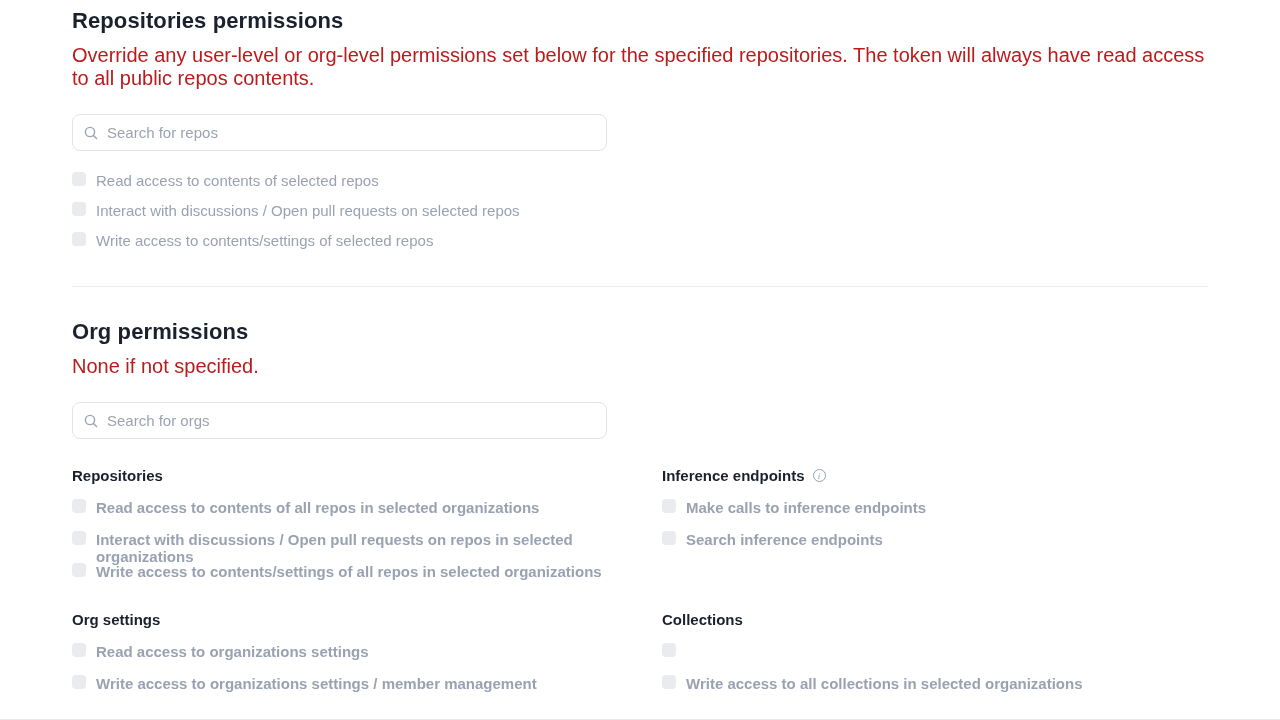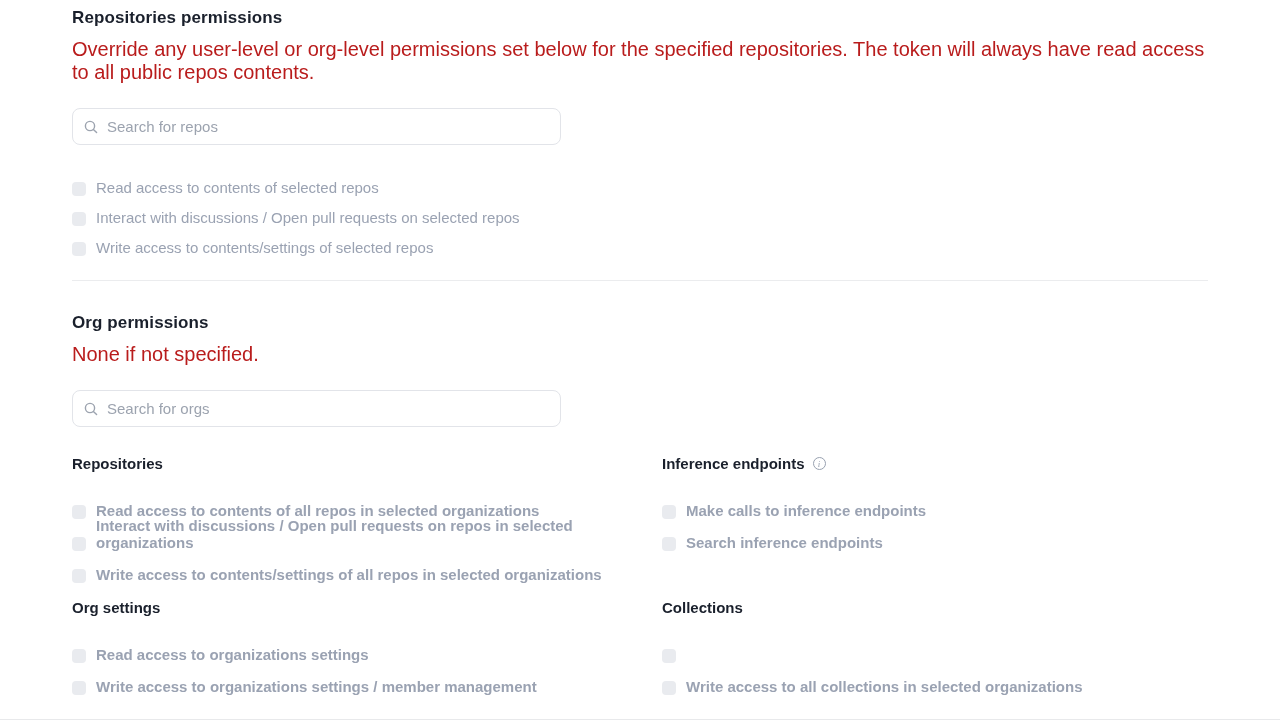--- a/index.html
+++ b/index.html
@@ -9,33 +9,33 @@
     font-family: "Liberation Sans", "DejaVu Sans", sans-serif;
     overflow: hidden;
     color: #111827;
     position: relative;
   }
   .page {
     padding: 8px 72px 0 72px;
     width: 1280px;
   }
   h2.section-title {
-    font-size: 17px;
+    font-size: 22px;
     font-weight: 700;
     color: #1a202c;
     letter-spacing: 0.1px;
   }
   p.section-subtitle {
     margin-top: 10px;
     font-size: 20px;
     color: #b91c1c;
   }
   .search-box {
     margin-top: 24px;
-    width: 489px;
+    width: 535px;
     height: 37px;
     border: 1px solid #e2e4e9;
     border-radius: 8px;
     display: flex;
     align-items: center;
     padding: 0 10px;
     background: #ffffff;
   }
   .search-box svg { flex: 0 0 auto; }
   .search-box input {
@@ -45,21 +45,21 @@
     margin-left: 8px;
     font-size: 15px;
     font-family: inherit;
     color: #374151;
     background: transparent;
   }
   .search-box input::placeholder { color: #9ca3af; }
   .opt-list { margin-top: 21px; }
   .opt {
     display: flex;
-    align-items: flex-end;
+    align-items: flex-start;
     height: 30px;
     cursor: default;
   }
   .opt-list-tight .opt { height: 32px; font-weight: bold; }
   .cb {
     width: 14px;
     height: 14px;
     border-radius: 4px;
     background: #e9ebef;
     flex: 0 0 auto;

